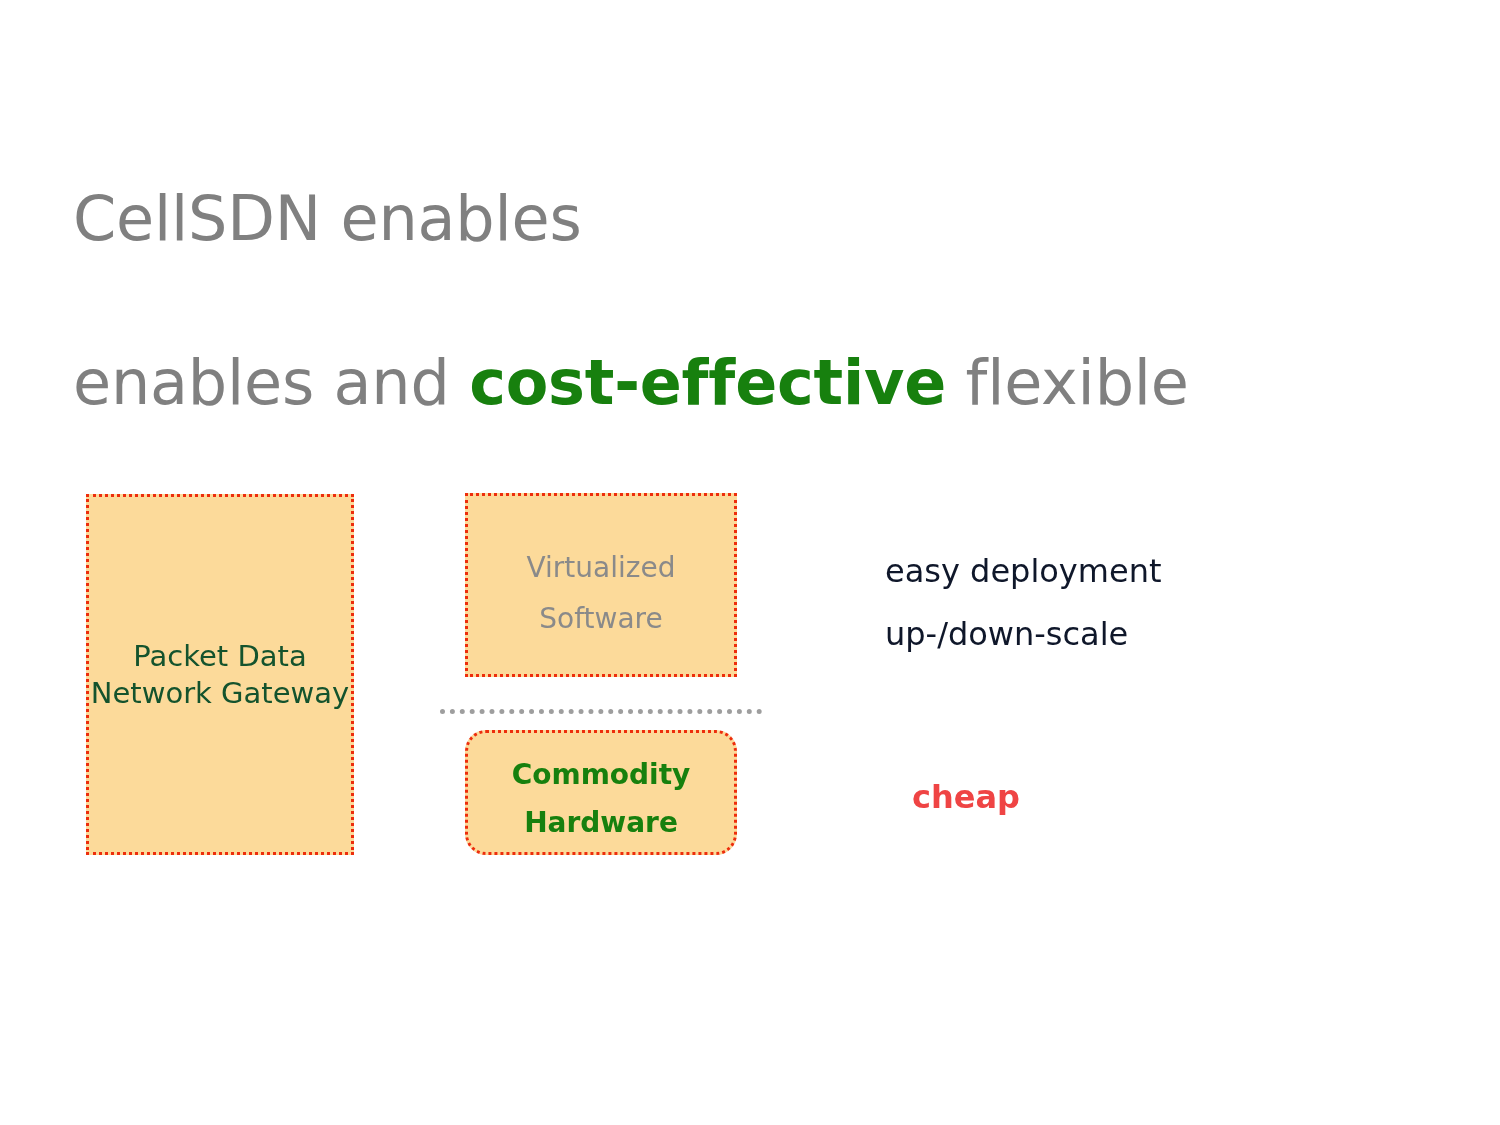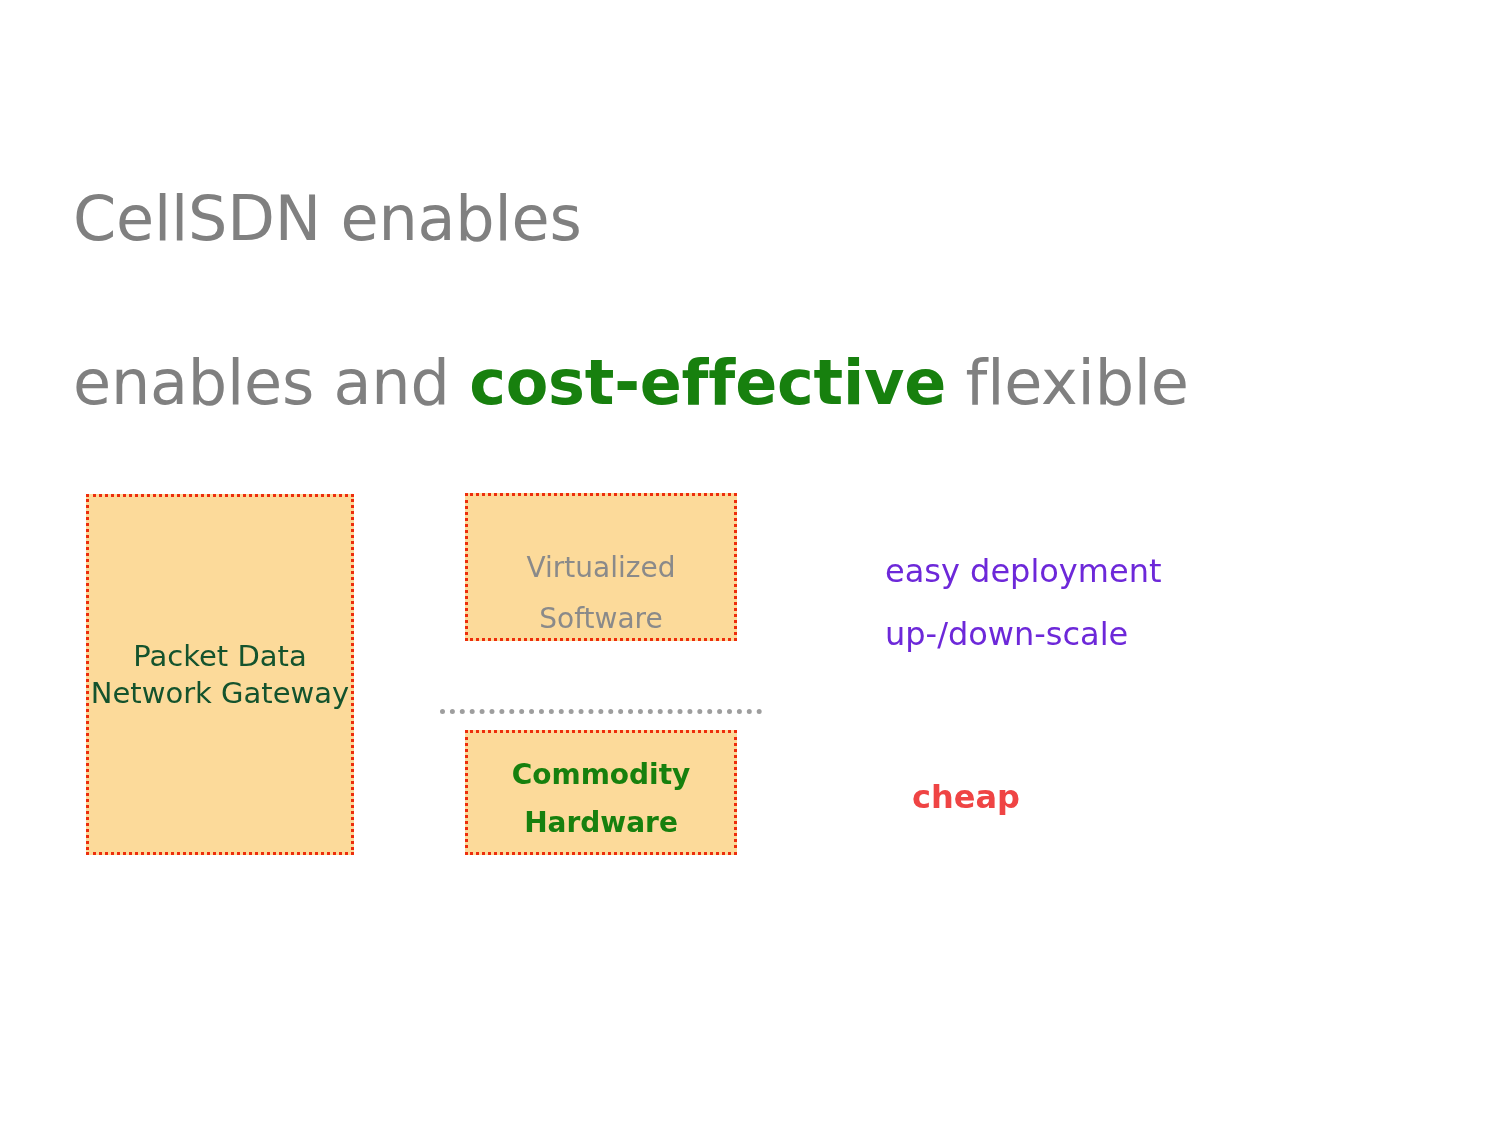--- a/index.html
+++ b/index.html
@@ -65,36 +65,37 @@
   #box-pdn .boxlabel {
     font-size: 29px;
     line-height: 37px;
     color: #14532d;
   }
 
   #box-vsw {
     left: 465px;
     top: 493px;
     width: 272px;
-    height: 148px;
+    height: 184px;
     align-items: flex-start;
   }
   #box-vsw .boxlabel {
     font-size: 28px;
     line-height: 51px;
     color: #8A8A8A;
     margin-top: 46px;
   }
 
   #box-chw {
     left: 465px;
     top: 730px;
     width: 272px;
     height: 125px;
     align-items: flex-start;
+    border-radius: 21px;
   }
   #box-chw .boxlabel {
     font-size: 28px;
     line-height: 48px;
     color: #17800E;
     font-weight: bold;
     margin-top: 18px;
   }
 
   
@@ -106,21 +107,21 @@
     height: 5px;
     border-top: 5px dotted #9E9E9E;
     box-sizing: border-box;
   }
 
   
   .annot {
     position: absolute;
     font-size: 32px;
     line-height: 40px;
-    color: #6d28d9;
+    color: #0f172a;
     white-space: nowrap;
   }
   #annot-deploy { left: 885px; top: 551px; }
   #annot-scale  { left: 885px; top: 614px; }
   #annot-cheap  {
     left: 912px;
     top: 777px;
     color: #ef4444;
     font-weight: bold;
   }

